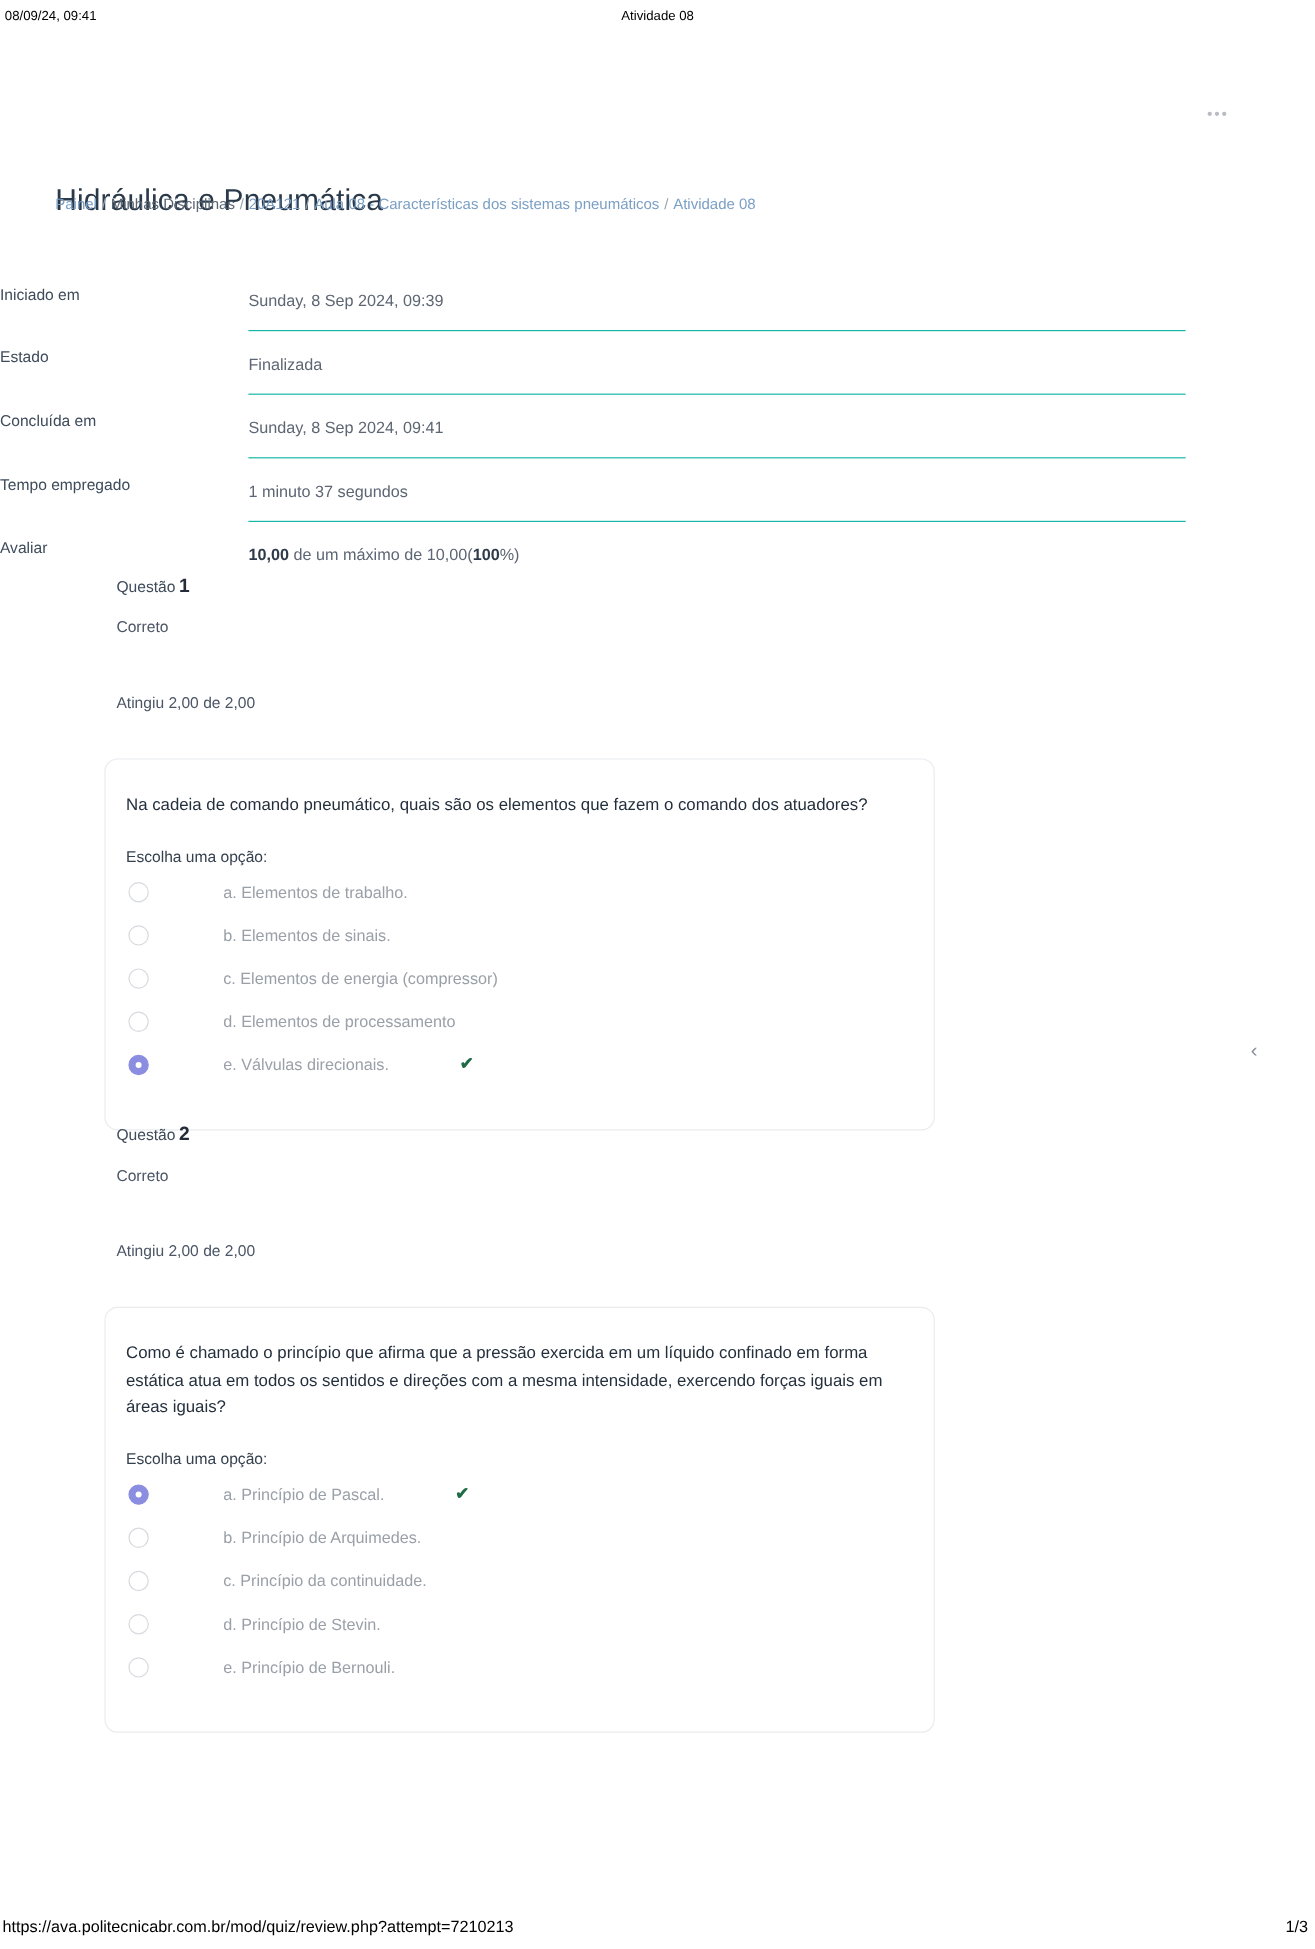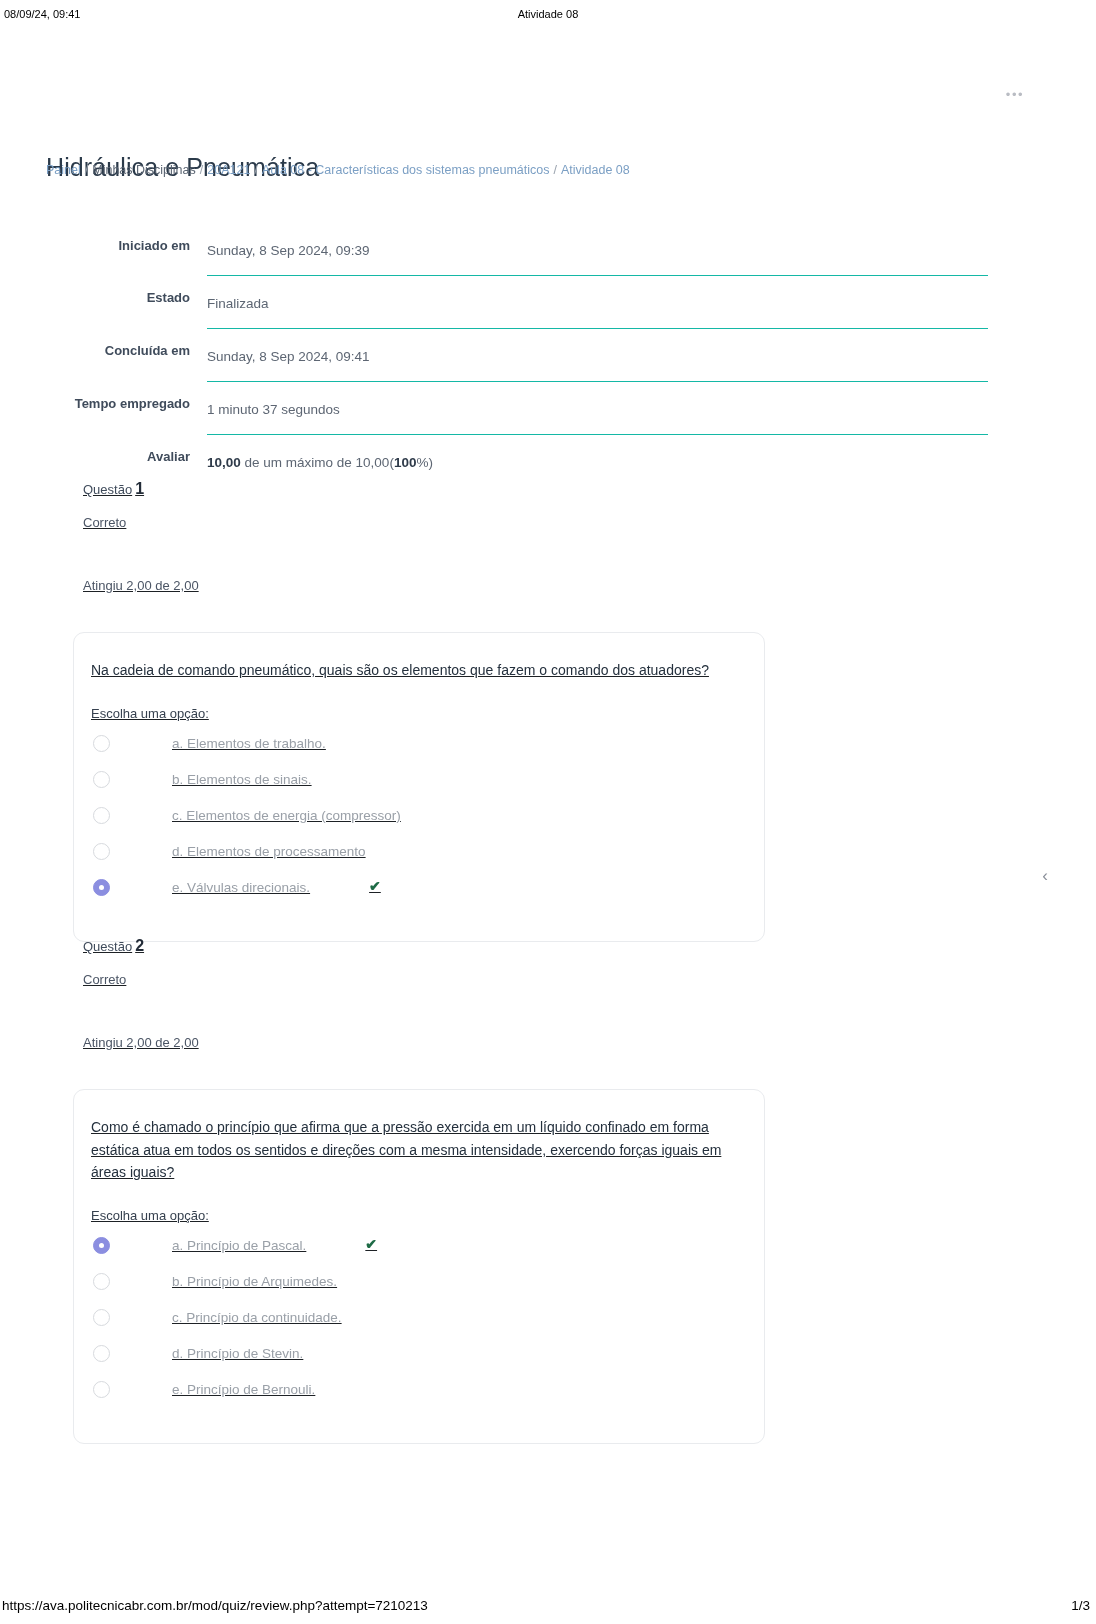--- a/index.html
+++ b/index.html
@@ -123,23 +123,23 @@
     left: 0;
     width: 1096px;
   }
   .summary-row {
     display: flex;
     align-items: flex-start;
     min-height: 52px;
   }
   .summary-label {
     width: 190px;
-    text-align: right;
-    font-size: 13px;
-    font-weight: 700;
+    text-align: left;
+    font-size: 13px;
+    font-weight: 400;
     color: #3f4b5b;
     padding-top: 14px;
     line-height: 1.45;
   }
   .summary-value {
     flex: 1;
     margin-left: 17px;
     margin-right: 108px;
     font-size: 13.5px;
     color: #5d6673;
@@ -152,23 +152,22 @@
     border-top: none;
   }
   .summary-value b {
     color: #2f3b4a;
     font-weight: 700;
   }
 
   
   .question-block {
     position: absolute;
-    left: 0;
+    left: 14px;
     width: 873px;
-    text-decoration: underline;
   }
   .q-meta {
     padding-left: 83px;
   }
   .q-number {
     font-size: 13px;
     color: #3f4b5b;
     margin-bottom: 17px;
   }
   .q-number b {

